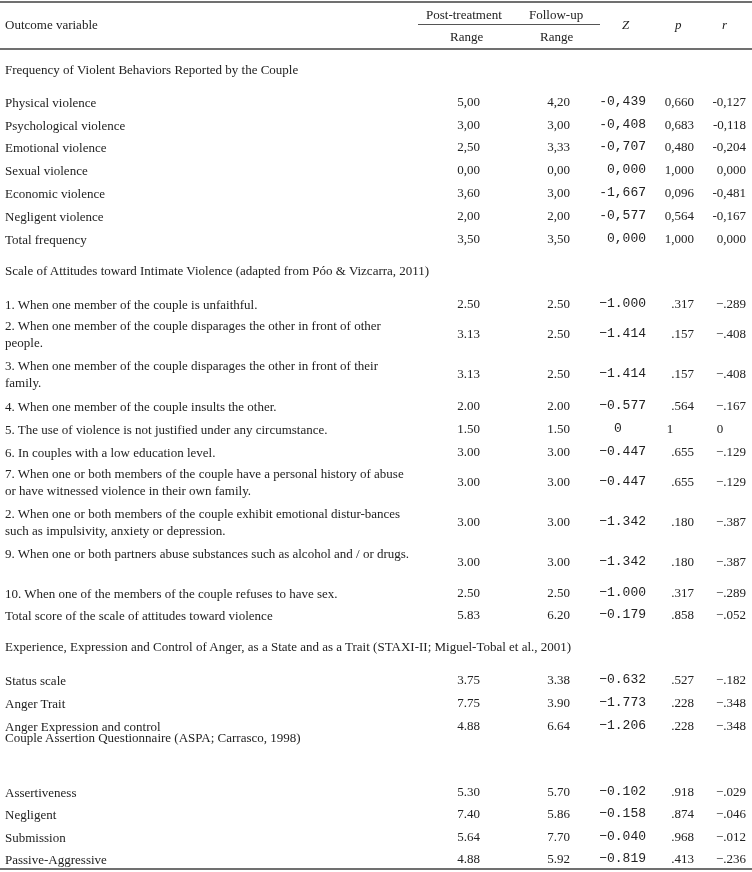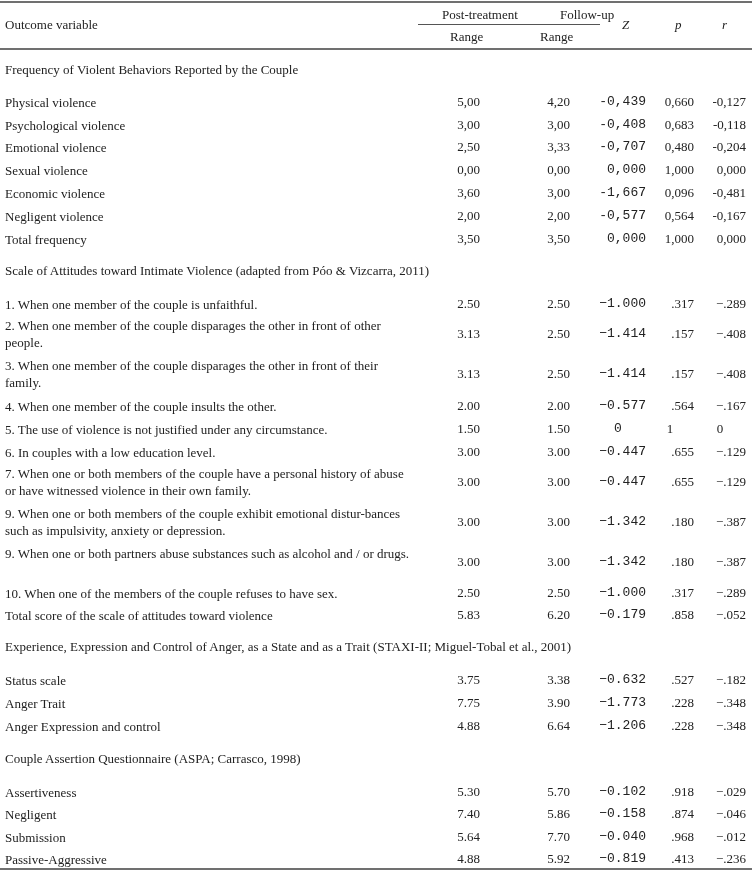--- a/index.html
+++ b/index.html
@@ -10,22 +10,22 @@
     position: relative;
   }
   .table-wrap { position: absolute; left: 0; top: 0; width: 752px; }
   .rule-top { position: absolute; left: 0; top: 1px; width: 752px; height: 2px; background: #707070; }
   .rule-mid { position: absolute; left: 0; top: 48px; width: 752px; height: 2px; background: #707070; }
   .rule-bottom { position: absolute; left: 0; top: 868px; width: 752px; height: 2px; background: #707070; }
   .rule-span { position: absolute; left: 418px; top: 24px; width: 182px; height: 1px; background: #555555; }
 
   .hdr { position: absolute; white-space: nowrap; }
   .hdr-outcome { left: 5px; top: 17px; }
-  .hdr-post { left: 426px; top: 7px; margin-left: 16px; }
-  .hdr-follow { left: 560px; top: 7px; }
+  .hdr-post { left: 426px; top: 7px; }
+  .hdr-follow { left: 529px; top: 7px; }
   .hdr-range1 { left: 450px; top: 29px; }
   .hdr-range2 { left: 540px; top: 29px; }
   .hdr-z { left: 622px; top: 17px; font-style: italic; }
   .hdr-p { left: 675px; top: 17px; font-style: italic; }
   .hdr-r { left: 722px; top: 17px; font-style: italic; }
 
   .section-title { position: absolute; left: 5px; white-space: nowrap; text-align: right; }
   .row { position: absolute; left: 0; width: 752px; }
   .row .label { position: absolute; left: 5px; width: 410px; line-height: 17px; }
   .row .cell { position: absolute; text-align: right; white-space: nowrap; }
@@ -163,21 +163,21 @@
   </div>
   <div class="row" style="top:465px">
     <div class="label">7. When one or both members of the couple have a personal history of abuse or have witnessed violence in their own family.</div>
     <div class="cell c-post" style="top:9px">3.00</div>
     <div class="cell c-fu" style="top:9px">3.00</div>
     <div class="cell c-z" style="top:9px">−0.447</div>
     <div class="cell c-p" style="top:9px">.655</div>
     <div class="cell c-r" style="top:9px">−.129</div>
   </div>
   <div class="row" style="top:505px">
-    <div class="label">9. When one or both members of the couple exhibit emotional distur-bances such as impulsivity, anxiety or depression.</div>
+    <div class="label">2. When one or both members of the couple exhibit emotional distur-bances such as impulsivity, anxiety or depression.</div>
     <div class="cell c-post" style="top:9px">3.00</div>
     <div class="cell c-fu" style="top:9px">3.00</div>
     <div class="cell c-z" style="top:9px">−1.342</div>
     <div class="cell c-p" style="top:9px">.180</div>
     <div class="cell c-r" style="top:9px">−.387</div>
   </div>
   <div class="row" style="top:545px">
     <div class="label">9. When one or both partners abuse substances such as alcohol and / or drugs.</div>
     <div class="cell c-post" style="top:9px">3.00</div>
     <div class="cell c-fu" style="top:9px">3.00</div>
@@ -221,21 +221,21 @@
   </div>
   <div class="row" style="top:718px">
     <div class="label">Anger Expression and control</div>
     <div class="cell c-post">4.88</div>
     <div class="cell c-fu">6.64</div>
     <div class="cell c-z">−1.206</div>
     <div class="cell c-p">.228</div>
     <div class="cell c-r">−.348</div>
   </div>
 
-  <div class="section-title" style="top:751px">Couple Assertion Questionnaire (ASPA; Carrasco, 1998)</div>
+  <div class="section-title" style="top:730px">Couple Assertion Questionnaire (ASPA; Carrasco, 1998)</div>
   <div class="row" style="top:784px">
     <div class="label">Assertiveness</div>
     <div class="cell c-post">5.30</div>
     <div class="cell c-fu">5.70</div>
     <div class="cell c-z">−0.102</div>
     <div class="cell c-p">.918</div>
     <div class="cell c-r">−.029</div>
   </div>
   <div class="row" style="top:806px">
     <div class="label">Negligent</div>

